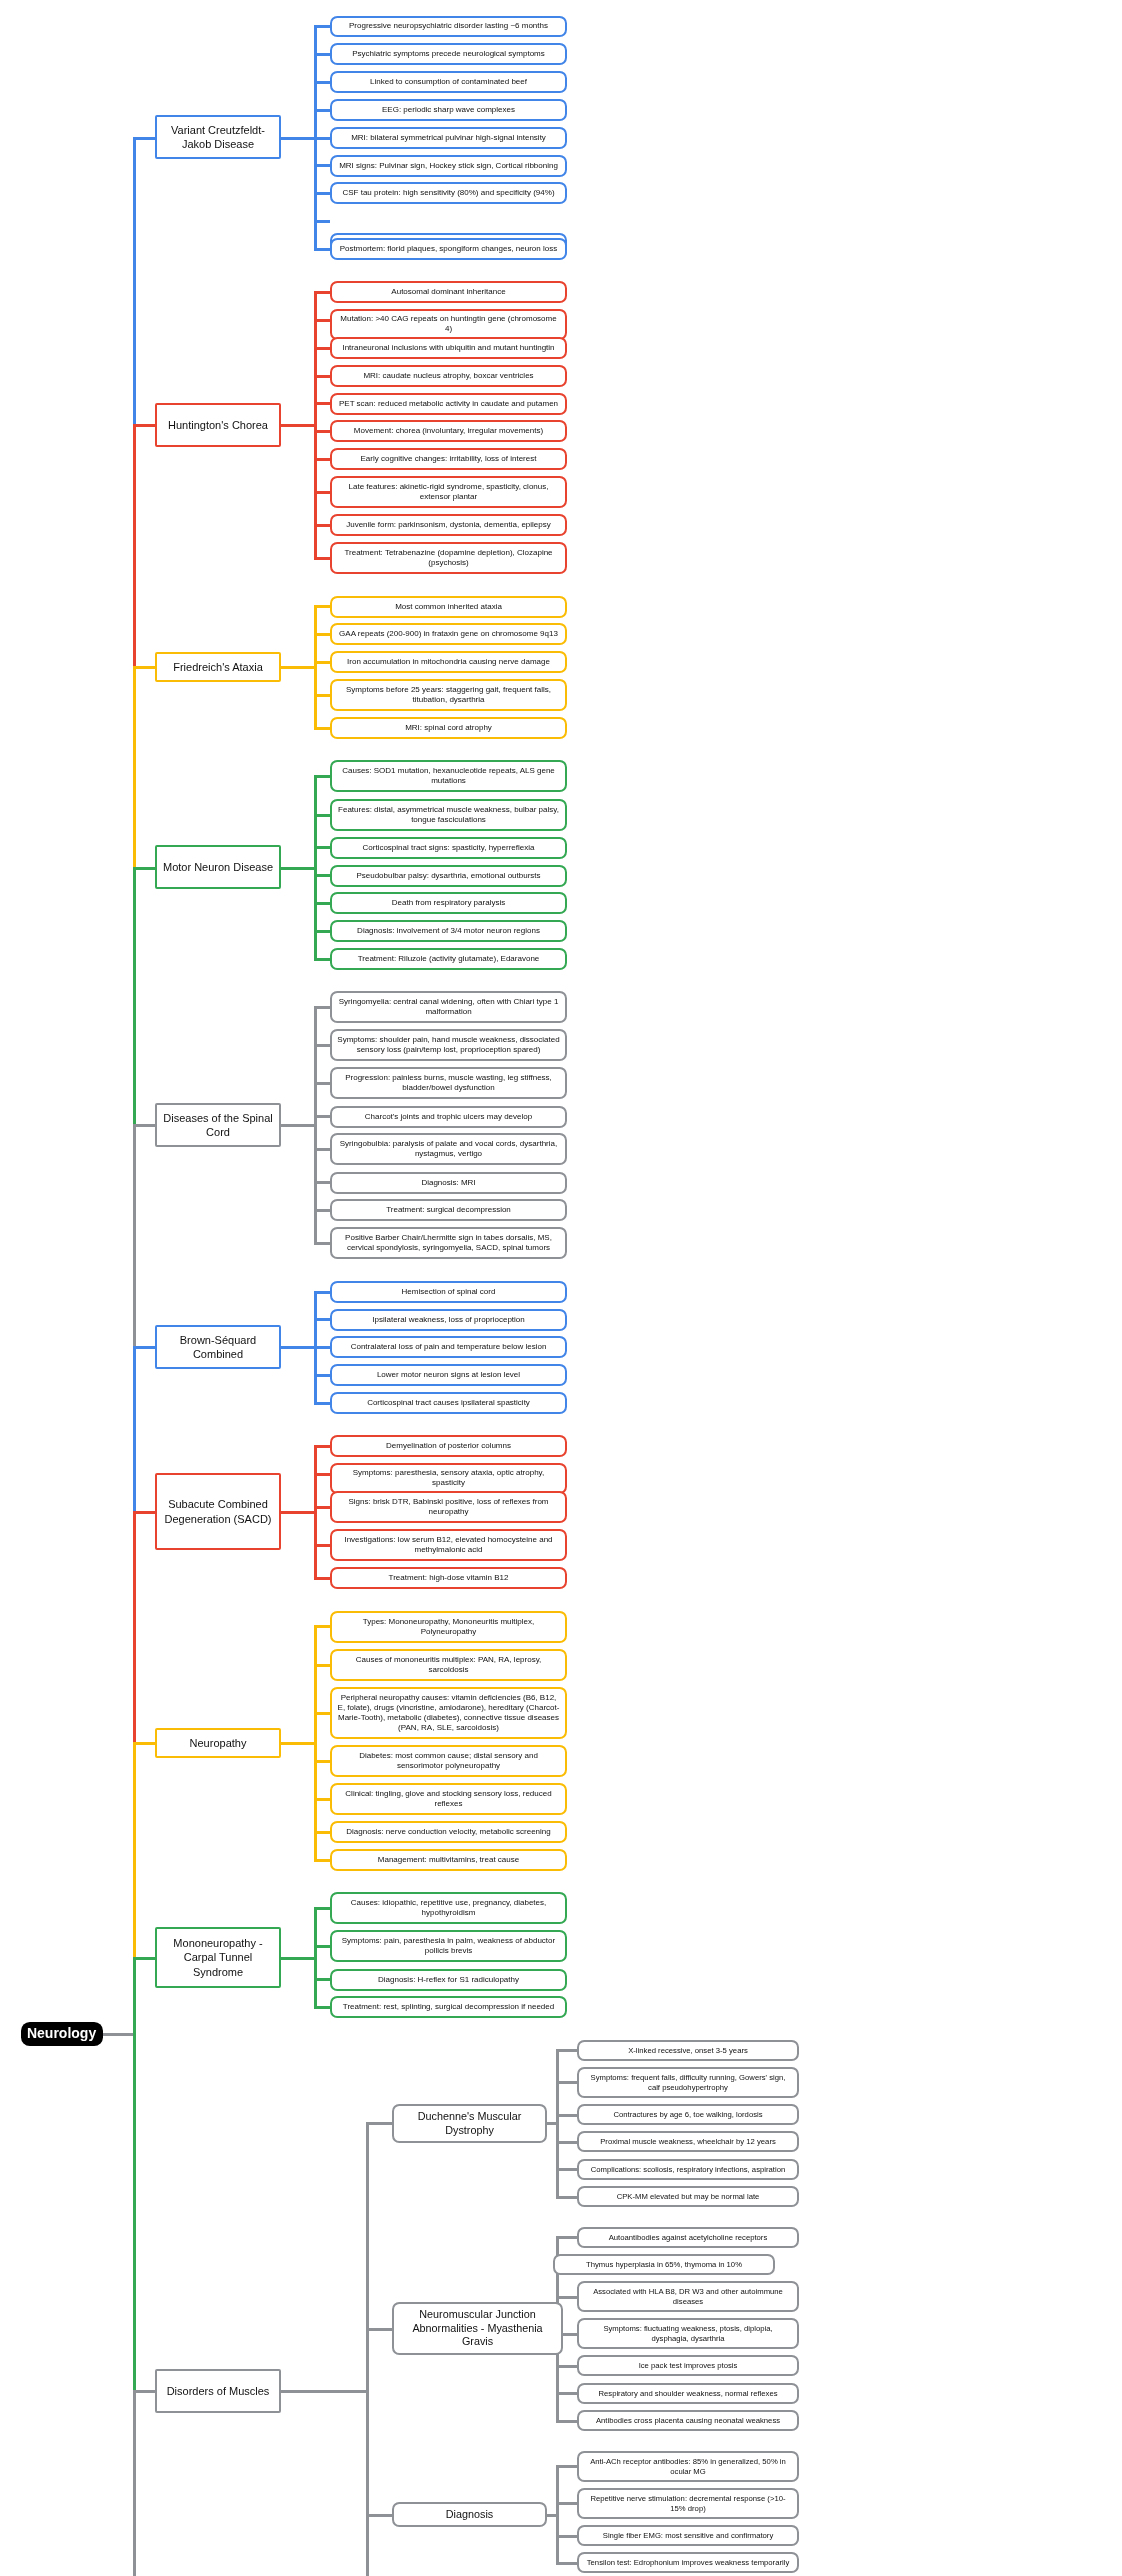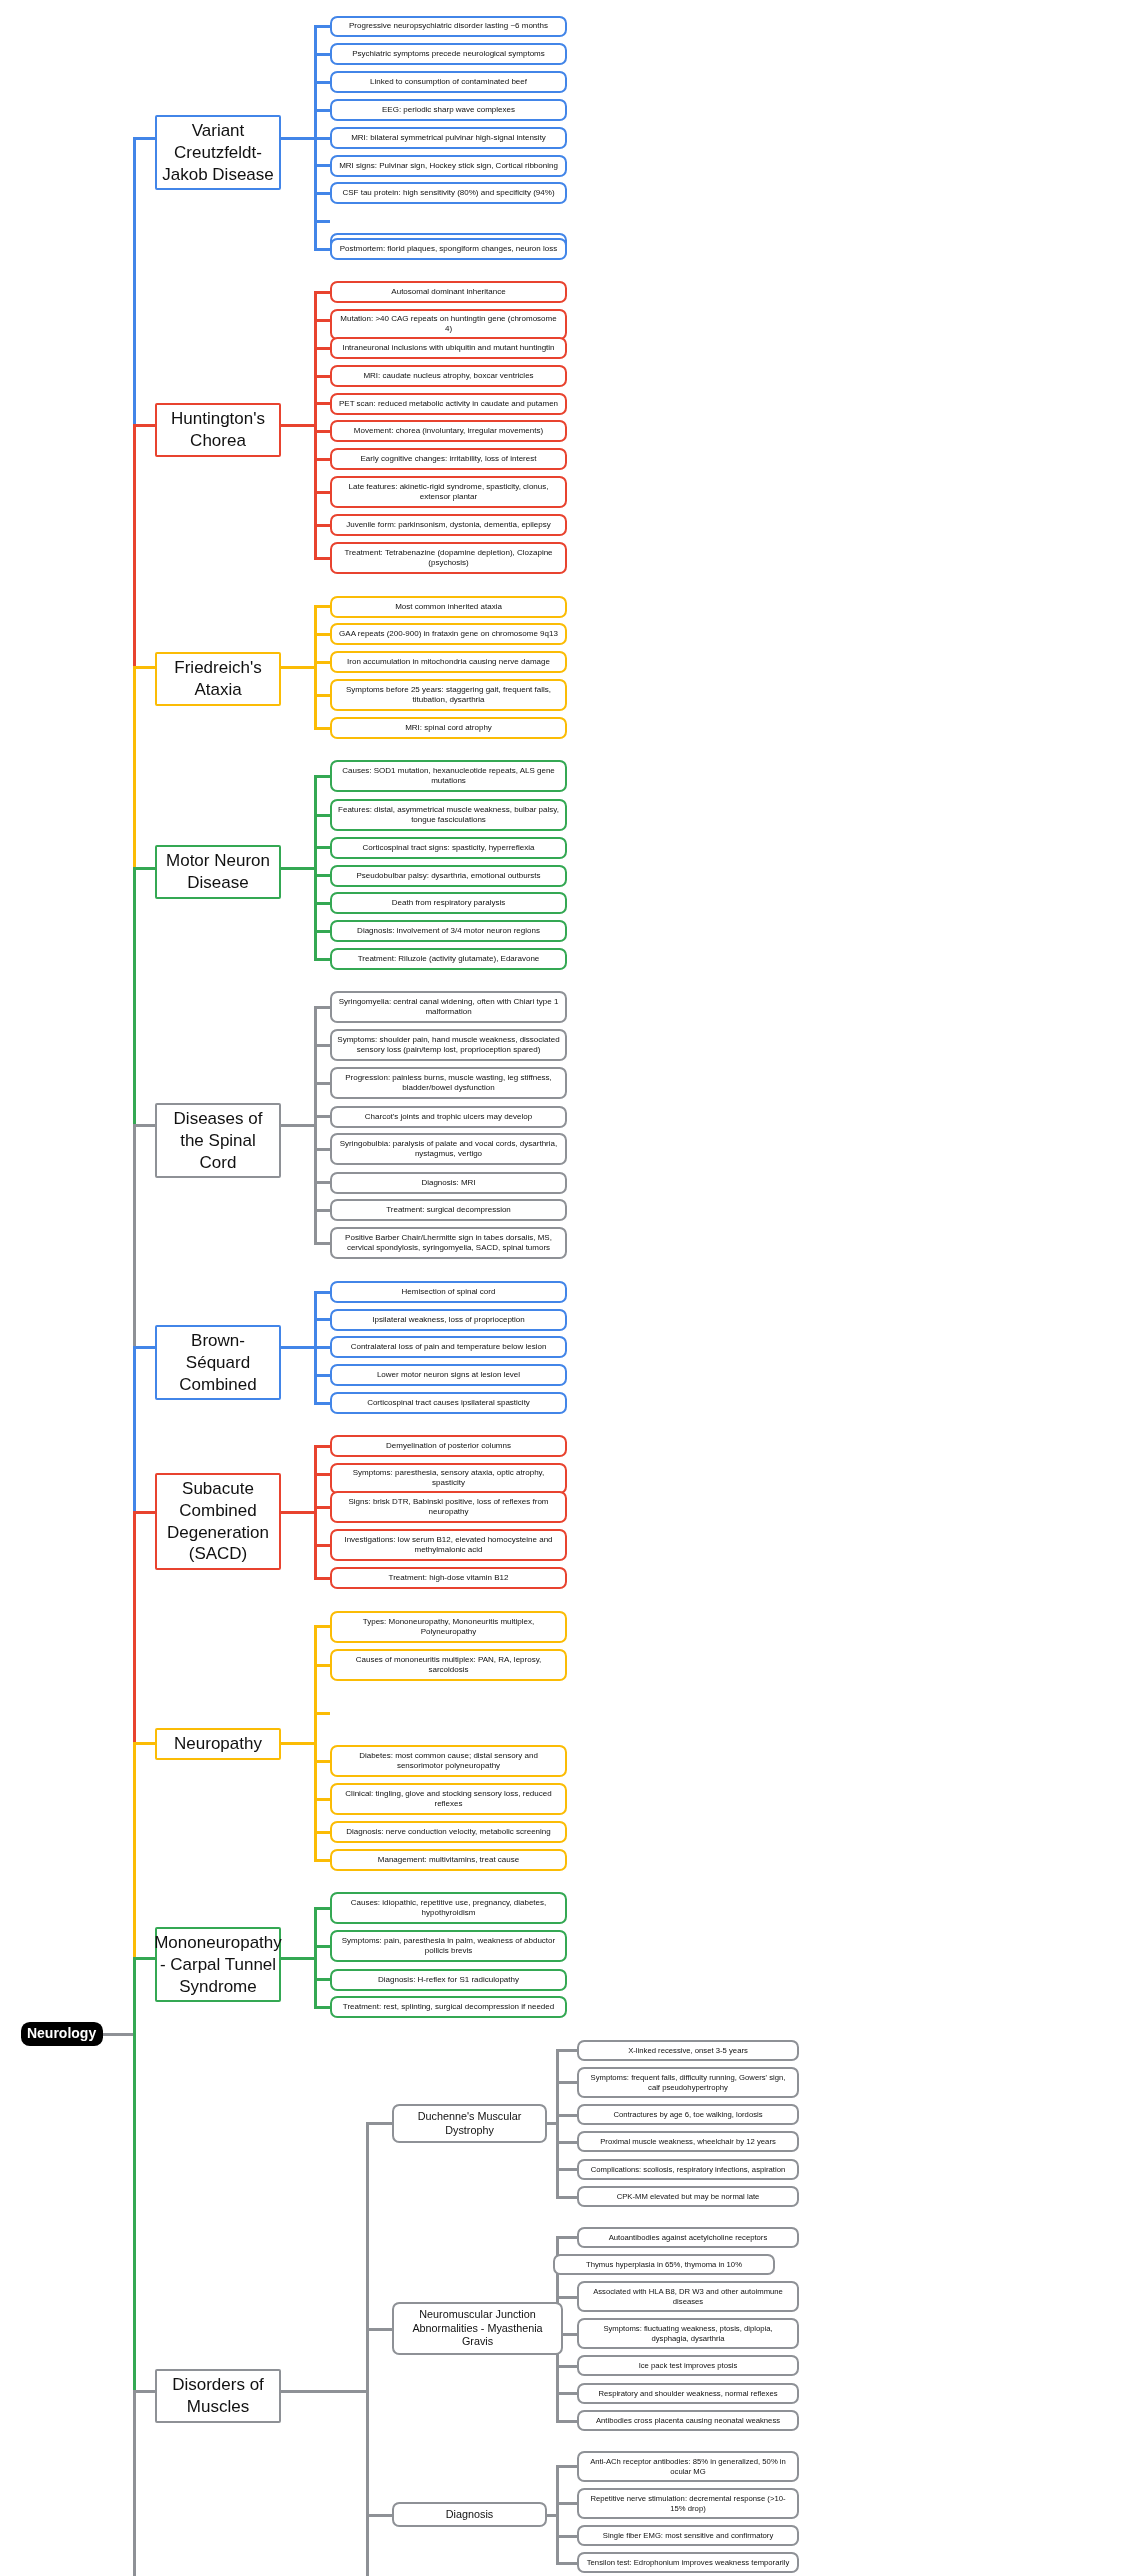--- a/index.html
+++ b/index.html
@@ -31,21 +31,21 @@
   }
   .root {
     background:#000;
     border:none;
     color:#fff;
     font-weight:bold;
     font-size:14px;
     border-radius:8.8px;
     z-index:5;
   }
-  .branch { font-size:17px; border-radius:2px; }
+  .branch { font-size:11px; border-radius:2px; }
   .sub    { font-size:10.8px; }
   .leaf   { font-size:8px; }
   .leaf2  { font-size:7.7px; }
 
   
   .ln { position:absolute; z-index:1; }
   .lnh { height:2.6px; }
   .lnv { width:2.6px; }
 </style>
 </head>
@@ -167,20 +167,21 @@
     <div class="node branch" style="left:155px;top:1473px;width:126px;min-height:77px;border-color:#e8432f;">Subacute Combined Degeneration (SACD)</div>
     <div class="ln lnv" style="left:314px;top:1446px;height:132px;background:#e8432f;"></div>
     <div class="ln lnh" style="left:314px;top:1445px;width:15.5px;background:#e8432f;"></div>
     <div class="ln lnh" style="left:314px;top:1473px;width:15.5px;background:#e8432f;"></div>
     <div class="ln lnh" style="left:314px;top:1506px;width:15.5px;background:#e8432f;"></div>
     <div class="ln lnh" style="left:314px;top:1544px;width:15.5px;background:#e8432f;"></div>
     <div class="ln lnh" style="left:314px;top:1577px;width:15.5px;background:#e8432f;"></div>
     <div class="ln lnh" style="left:281px;top:1511px;width:36px;background:#e8432f;"></div>
     <div class="node leaf" style="left:330px;top:1611px;width:237px;min-height:32px;border-color:#fbbc05;">Types: Mononeuropathy, Mononeuritis multiplex, Polyneuropathy</div>
     <div class="node leaf" style="left:330px;top:1649px;width:237px;min-height:32px;border-color:#fbbc05;">Causes of mononeuritis multiplex: PAN, RA, leprosy, sarcoidosis</div>
+    <div class="node leaf" style="left:330px;top:1687px;width:237px;min-height:52px;border-color:#fbbc05;">Peripheral neuropathy causes: vitamin deficiencies (B6, B12, E, folate), drugs (vincristine, amiodarone), hereditary (Charcot-Marie-Tooth), metabolic (diabetes), connective tissue diseases (PAN, RA, SLE, sarcoidosis)</div>
     <div class="node leaf" style="left:330px;top:1745px;width:237px;min-height:32px;border-color:#fbbc05;">Diabetes: most common cause; distal sensory and sensorimotor polyneuropathy</div>
     <div class="node leaf" style="left:330px;top:1783px;width:237px;min-height:32px;border-color:#fbbc05;">Clinical: tingling, glove and stocking sensory loss, reduced reflexes</div>
     <div class="node leaf" style="left:330px;top:1821px;width:237px;min-height:21.6px;border-color:#fbbc05;">Diagnosis: nerve conduction velocity, metabolic screening</div>
     <div class="node leaf" style="left:330px;top:1849px;width:237px;min-height:21.6px;border-color:#fbbc05;">Management: multivitamins, treat cause</div>
     <div class="node branch" style="left:155px;top:1728px;width:126px;min-height:30px;border-color:#fbbc05;">Neuropathy</div>
     <div class="ln lnv" style="left:314px;top:1626px;height:233px;background:#fbbc05;"></div>
     <div class="ln lnh" style="left:314px;top:1625px;width:15.5px;background:#fbbc05;"></div>
     <div class="ln lnh" style="left:314px;top:1664px;width:15.5px;background:#fbbc05;"></div>
     <div class="ln lnh" style="left:314px;top:1712px;width:15.5px;background:#fbbc05;"></div>
     <div class="ln lnh" style="left:314px;top:1760px;width:15.5px;background:#fbbc05;"></div>

